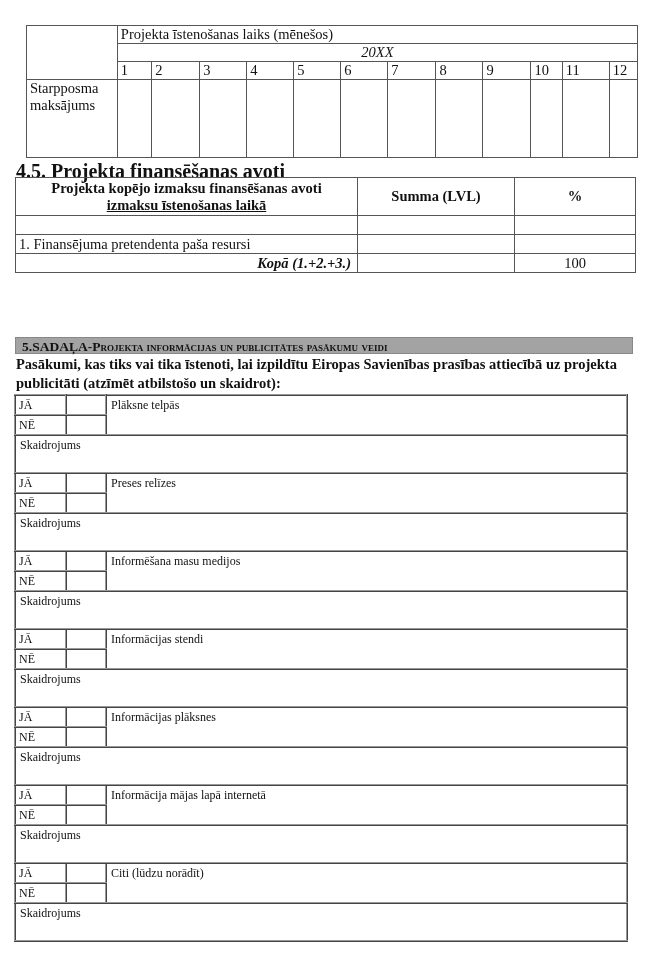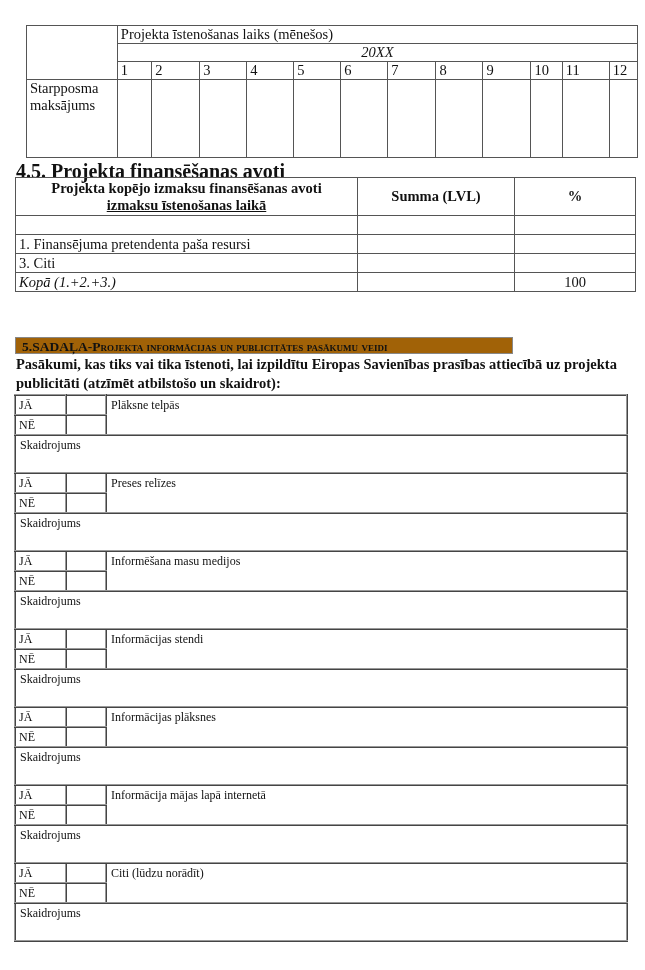--- a/index.html
+++ b/index.html
@@ -17,26 +17,26 @@
   #t1 tr.body td { height:77px; }
 
   
   #h45 { position:absolute; left:16px; top:160px; font-weight:bold; font-size:20px; }
   #t2 { left:15px; top:177px; width:621px; font-size:14.5px; }
   #t2 td { border:1px solid #555; height:18px; line-height:18px; }
   #t2 .hd { font-weight:bold; text-align:center; vertical-align:middle; line-height:17px; height:37px; }
   #t2 .u { text-decoration:underline; }
   #t2 .c0 { width:335px; }
   #t2 .c1 { width:150px; }
-  #t2 .tot { text-align:left; font-weight:normal; font-style:italic; padding-right:6px; }
+  #t2 .tot { text-align:right; font-weight:bold; font-style:italic; padding-right:6px; }
   #t2 .cen { text-align:center; }
 
   
-  #sec5 { position:absolute; left:15px; top:337px; width:498px; height:17px;
-          background:#a16207; border:1px solid #888; font-weight:bold; font-size:13.5px;
+  #sec5 { position:absolute; left:15px; top:337px; width:618px; height:17px;
+          background:#a3a3a3; border:1px solid #888; font-weight:bold; font-size:13.5px;
           line-height:17px; padding-left:6px; box-sizing:border-box; }
   #sec5 .sc { font-variant:small-caps; }
   #intro { position:absolute; left:16px; top:355px; width:625px; font-weight:bold;
            font-size:14.5px; line-height:19px; }
   #t3 { left:14px; top:394px; width:614px; font-size:12px; }
   #t3 td { border:2px solid #999; border-style:ridge; line-height:18px; }
   #t3 .yn { width:43px; height:18px; padding:0 3px; }
   #t3 .box { width:32px; }
   #t3 .lbl { padding-left:4px;margin-left:18px; }
   #t3 .expl { height:36px; padding-left:4px; }
@@ -101,25 +101,20 @@
       <tr>
         <td></td>
         <td></td>
         <td></td>
       </tr>
       <tr>
         <td>1. Finansējuma pretendenta paša resursi</td>
         <td></td>
         <td></td>
       </tr>
-      <tr>
-        <td>3. Citi</td>
-        <td></td>
-        <td></td>
-      </tr>
     </tbody>
   <tbody>
       <tr>
     <td class="tot">Kopā (1.+2.+3.)</td>
     <td></td>
     <td class="cen">100</td>
   </tr>
 </tbody>
   </table>
 

